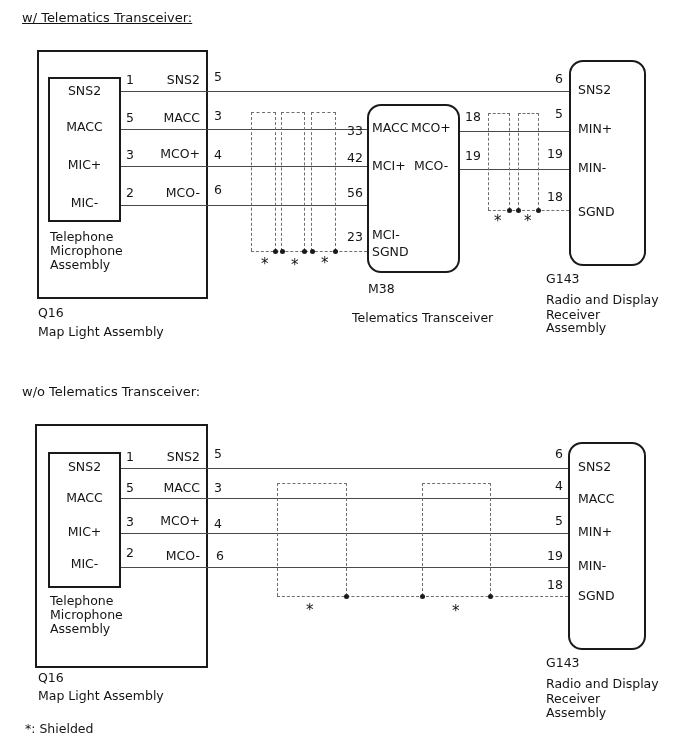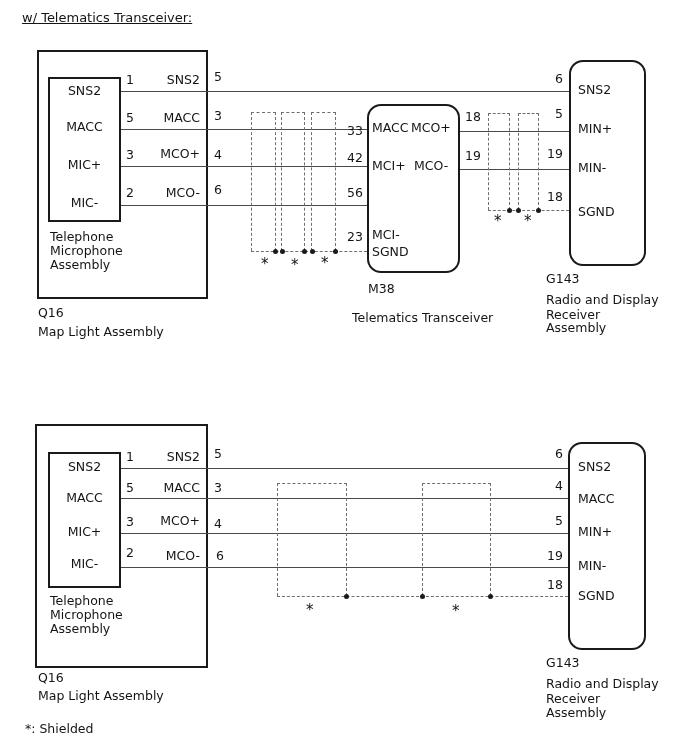--- a/index.html
+++ b/index.html
@@ -106,20 +106,21 @@
   <div class="t" style="left:546px;top:293px;">Radio and Display</div>
   <div class="t" style="left:546px;top:308px;">Receiver</div>
   <div class="t" style="left:546px;top:321px;">Assembly</div>
 
   <div class="t" style="left:50px;top:230px;">Telephone</div>
   <div class="t" style="left:50px;top:244px;">Microphone</div>
   <div class="t" style="left:50px;top:258px;">Assembly</div>
   <div class="t" style="left:38px;top:306px;">Q16</div>
   <div class="t" style="left:38px;top:325px;">Map Light Assembly</div>
 
+  <div class="h" style="left:22px;top:384px;">w/o Telematics Transceiver:</div>
 
   <div class="box" style="left:35px;top:424px;width:173px;height:244px;"></div>
   <div class="box" style="left:48px;top:452px;width:73px;height:136px;"></div>
 
   <div class="t center" style="left:48px;top:460px;width:73px;">SNS2</div>
   <div class="t center" style="left:48px;top:491px;width:73px;">MACC</div>
   <div class="t center" style="left:48px;top:525px;width:73px;">MIC+</div>
   <div class="t center" style="left:48px;top:557px;width:73px;">MIC-</div>
 
   <div class="wire" style="left:121px;top:468px;width:447px;"></div>

